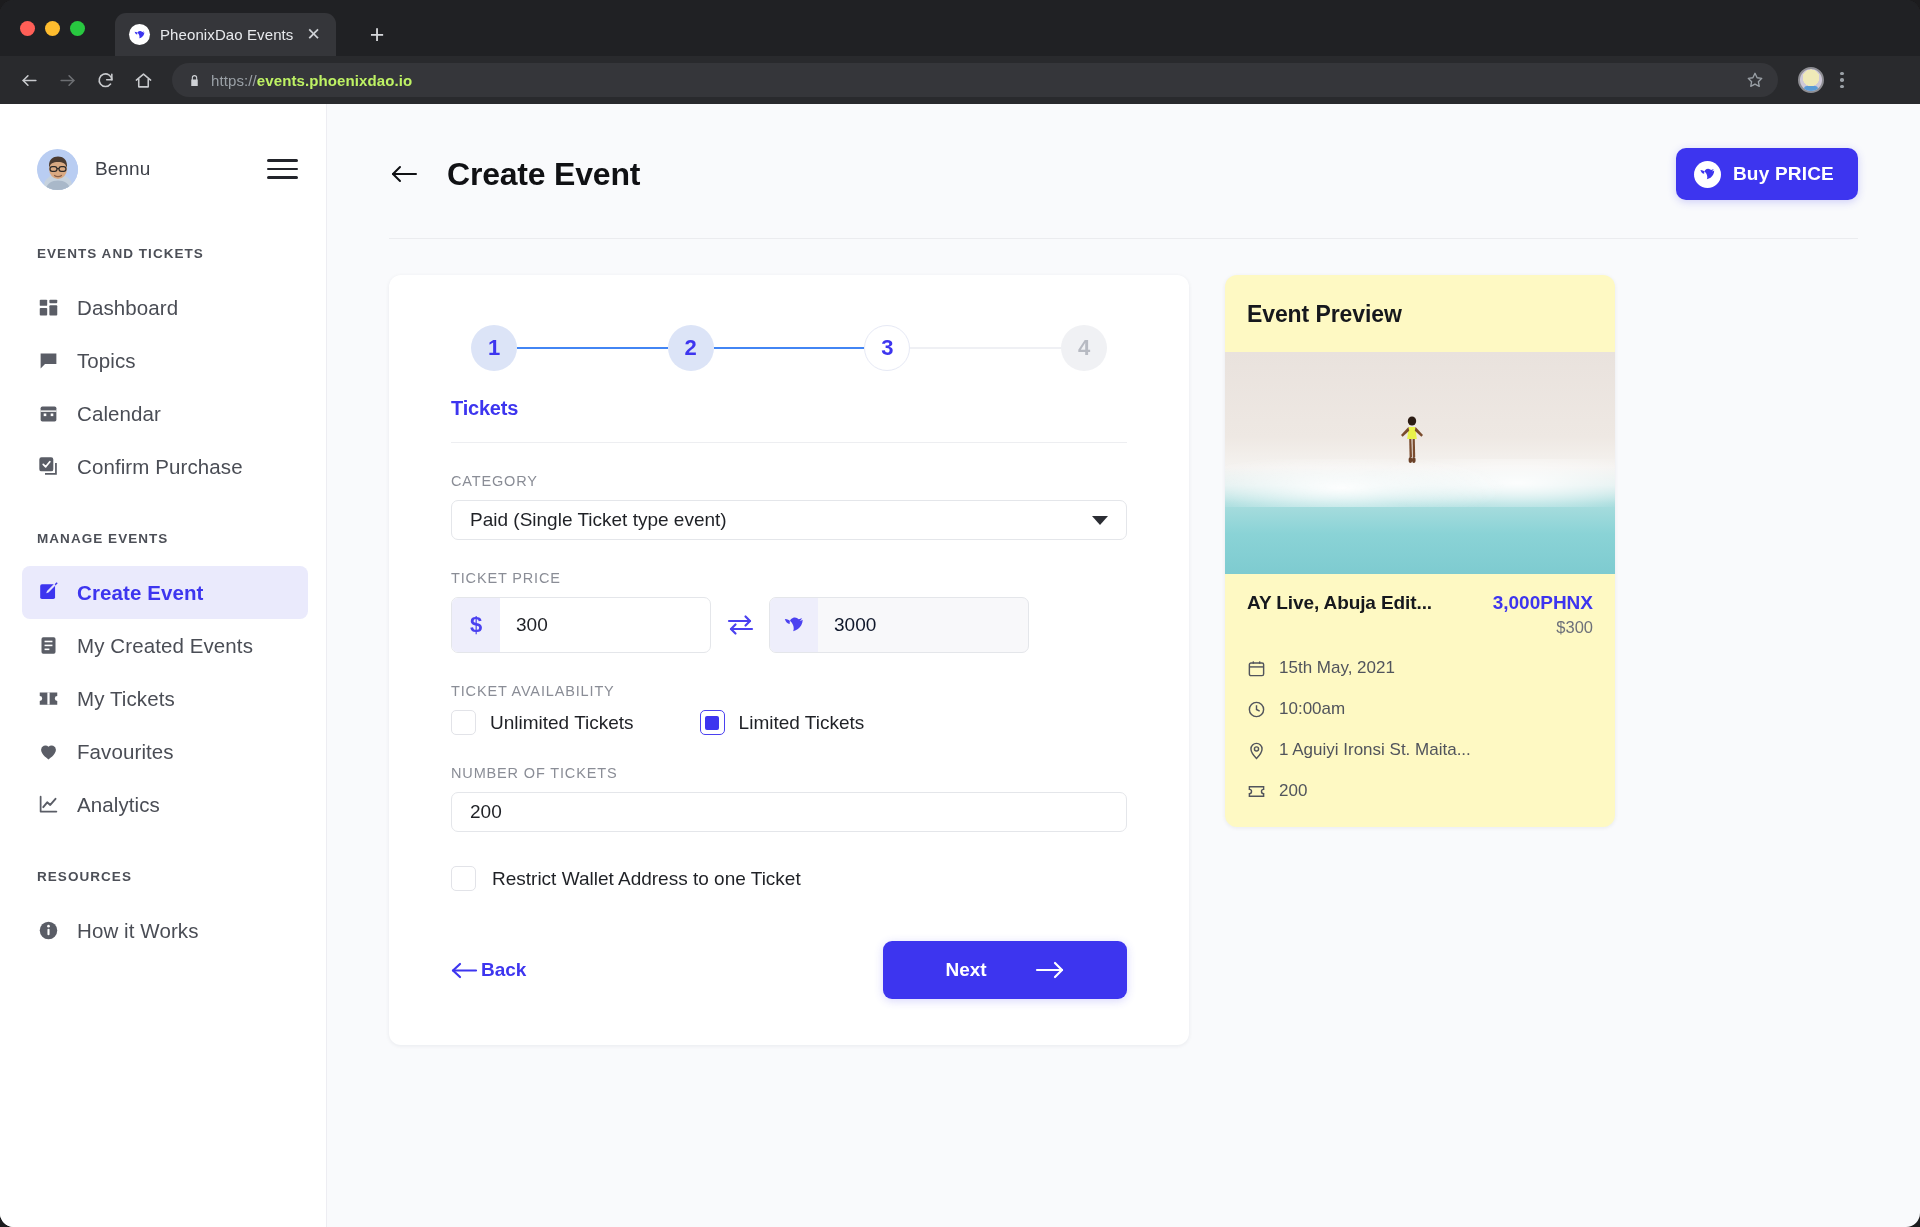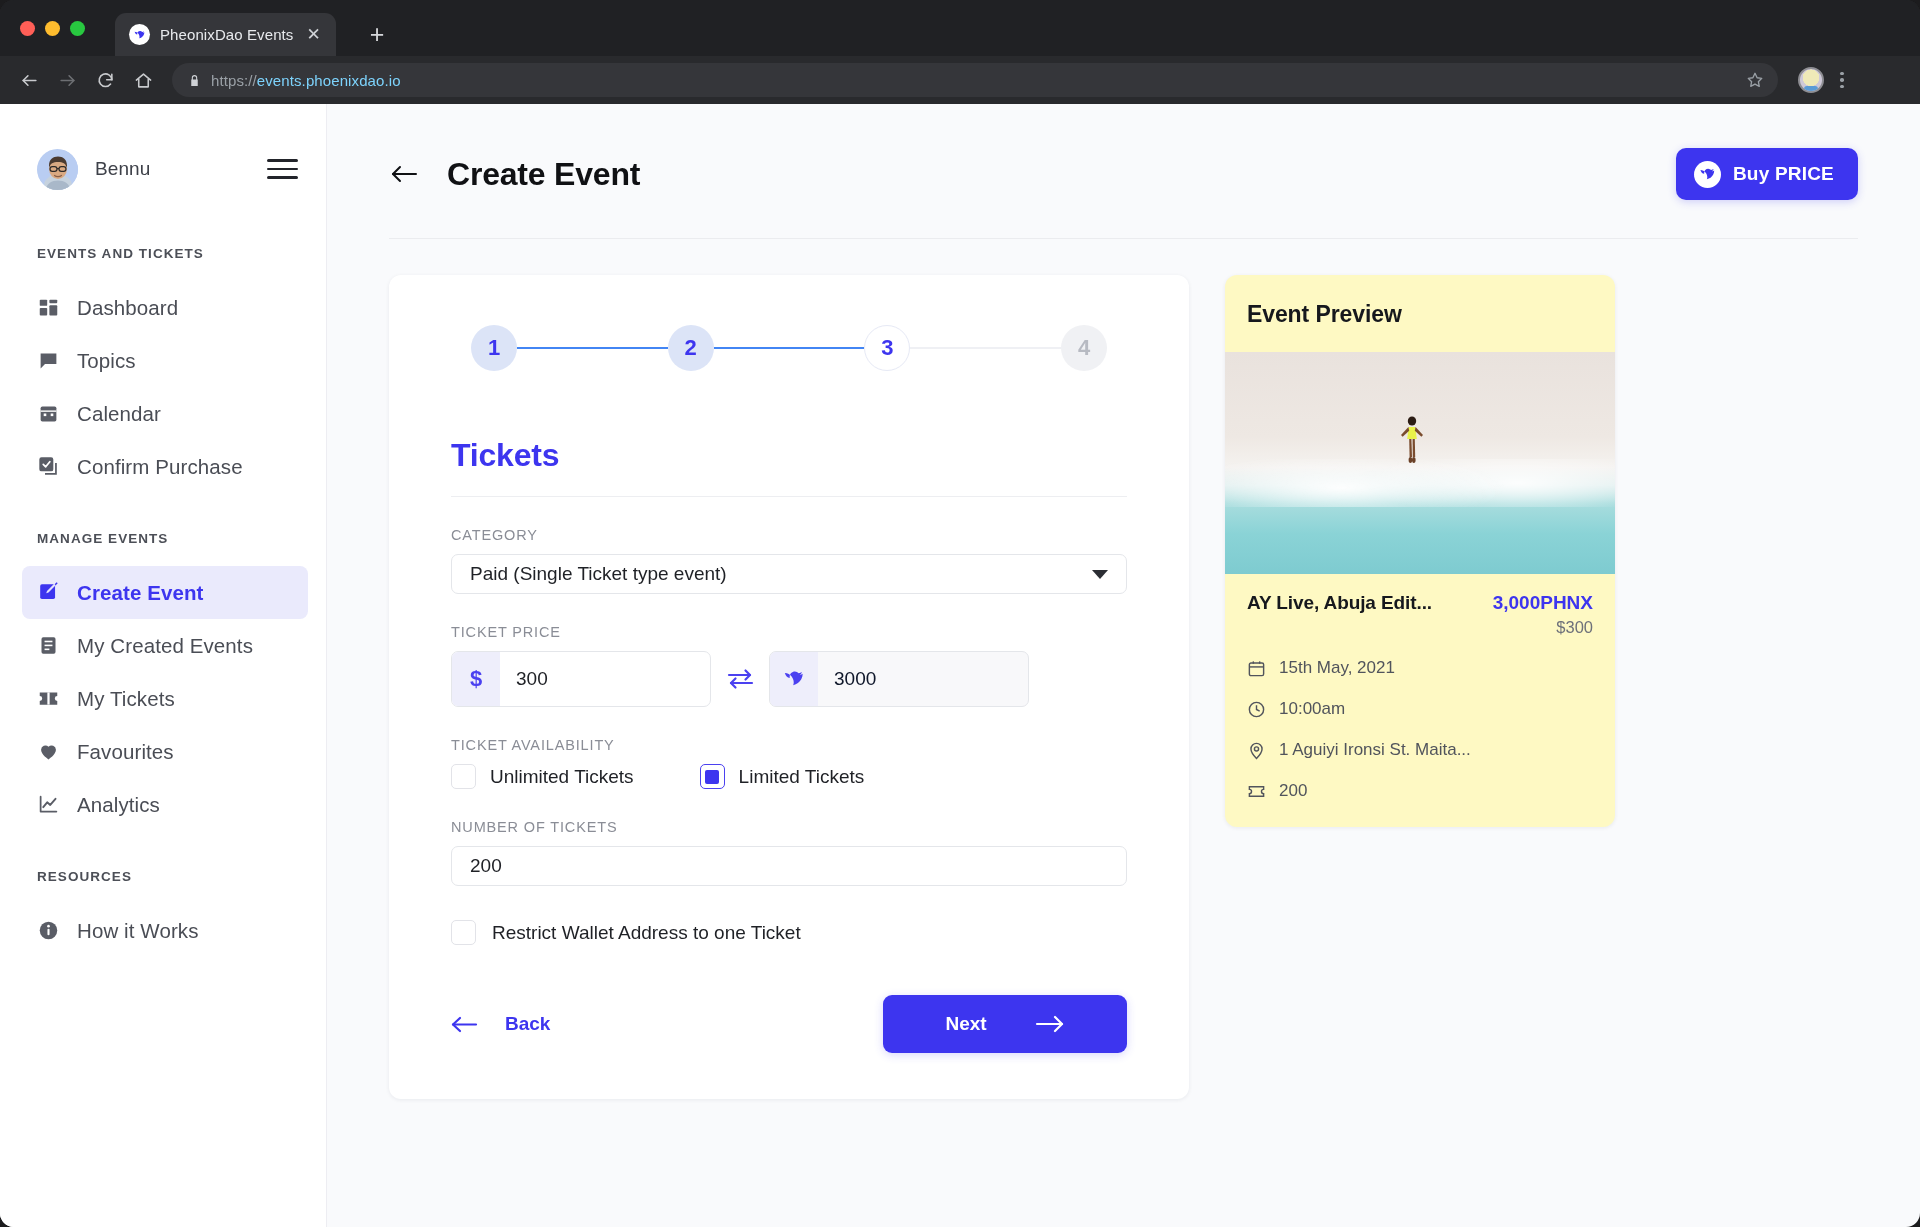--- a/index.html
+++ b/index.html
@@ -67,21 +67,21 @@
   .navbtn svg { width: 19px; height: 19px; }
   .navbtn.disabled { color: #6d6f73; }
   .omnibox {
     flex: 1; height: 34px; background: #35363a; border-radius: 17px;
     display: flex; align-items: center; gap: 10px;
     padding: 0 14px 0 16px; margin-left: 8px; margin-right: 8px;
     max-width: 1606px;
   }
   .omnibox .lock { width: 13px; height: 15px; color: #cfd2d6; display: flex; }
   .url { color: #9aa0a6; font-size: 15px; letter-spacing: .1px; flex: 1; }
-  .url b { color: #7dd3fc; font-weight: 400; }
+  .url b { color: #bef264; font-weight: 700; }
   .star { color: #9aa0a6; width: 18px; height: 18px; }
   .profile-pic {
     width: 26px; height: 26px; border-radius: 50%;
     background: radial-gradient(circle at 50% 40%, #efe9b8 0 48%, #cfc9d8 49% 100%);
     border: 2px solid #8e8e93; margin-left: 8px; position: relative; overflow: hidden;
   }
   .profile-pic::after {
     content: ""; position: absolute; left: 20%; bottom: 0; width: 60%; height: 22%;
     background: #5b9bd5; border-radius: 3px 3px 0 0;
   }
@@ -173,22 +173,22 @@
     display: flex; align-items: center; justify-content: center;
     font-size: 22px; font-weight: 700;
   }
   .step.done { background: #dce4f7; color: #3d35ef; }
   .step.current { background: #ffffff; color: #3d35ef; border: 1.5px solid #e6e9f5; }
   .step.todo { background: #f0f1f4; color: #b7bac2; font-weight: 700; }
   .step-line { flex: 1; height: 2.5px; background: #eff0f4; }
   .step-line.filled { background: #4285f4; }
 
   .section-title {
-    font-size: 32px; font-weight: 700; color: #3d35ef;
-    margin: 66px 0 22px 0; letter-spacing: -.2px;
+    font-size: 20px; font-weight: 700; color: #3d35ef;
+    margin: 26px 0 22px 0; letter-spacing: -.2px;
   }
   .divider { height: 1px; background: #edeef1; margin-bottom: 30px; }
   .field-label {
     font-size: 14.5px; color: #8a8d96; letter-spacing: .85px;
     text-transform: uppercase; margin-bottom: 11px;
   }
   .select-box, .text-input {
     height: 40px; border: 1px solid #e4e6ea; border-radius: 7px;
     background: #fff; display: flex; align-items: center;
     padding: 0 18px; font-size: 19px; color: #1f2126;
@@ -224,21 +224,21 @@
   .cbox {
     width: 25px; height: 25px; border-radius: 5px; border: 1.5px solid #e2e3e8;
     background: #fff; flex: 0 0 25px; display: flex; align-items: center; justify-content: center;
   }
   .cbox.checked { border-color: #4b41f0; }
   .cbox.checked i { width: 14px; height: 14px; background: #3d35ef; display: block; border-radius: 2px; }
   .restrict-row { margin-top: 34px; display: flex; align-items: center; gap: 16px; font-size: 19px; color: #1f2126; }
 
   .actions { display: flex; align-items: center; margin-top: 50px; }
   .back-btn {
-    display: flex; align-items: center; gap: 27px;
+    display: flex; align-items: center; gap: 3px;
     color: #3d35ef; font-size: 19px; font-weight: 700;
   }
   .back-btn svg { width: 27px; height: 17px; }
   .next-btn {
     margin-left: auto; background: #3d35ef; color: #fff;
     width: 244px; height: 58px; border-radius: 9px;
     display: flex; align-items: center; justify-content: center;
     gap: 48px; font-size: 19px; font-weight: 700;
     box-shadow: 0 2px 10px rgba(61,53,239,.2);
   }

